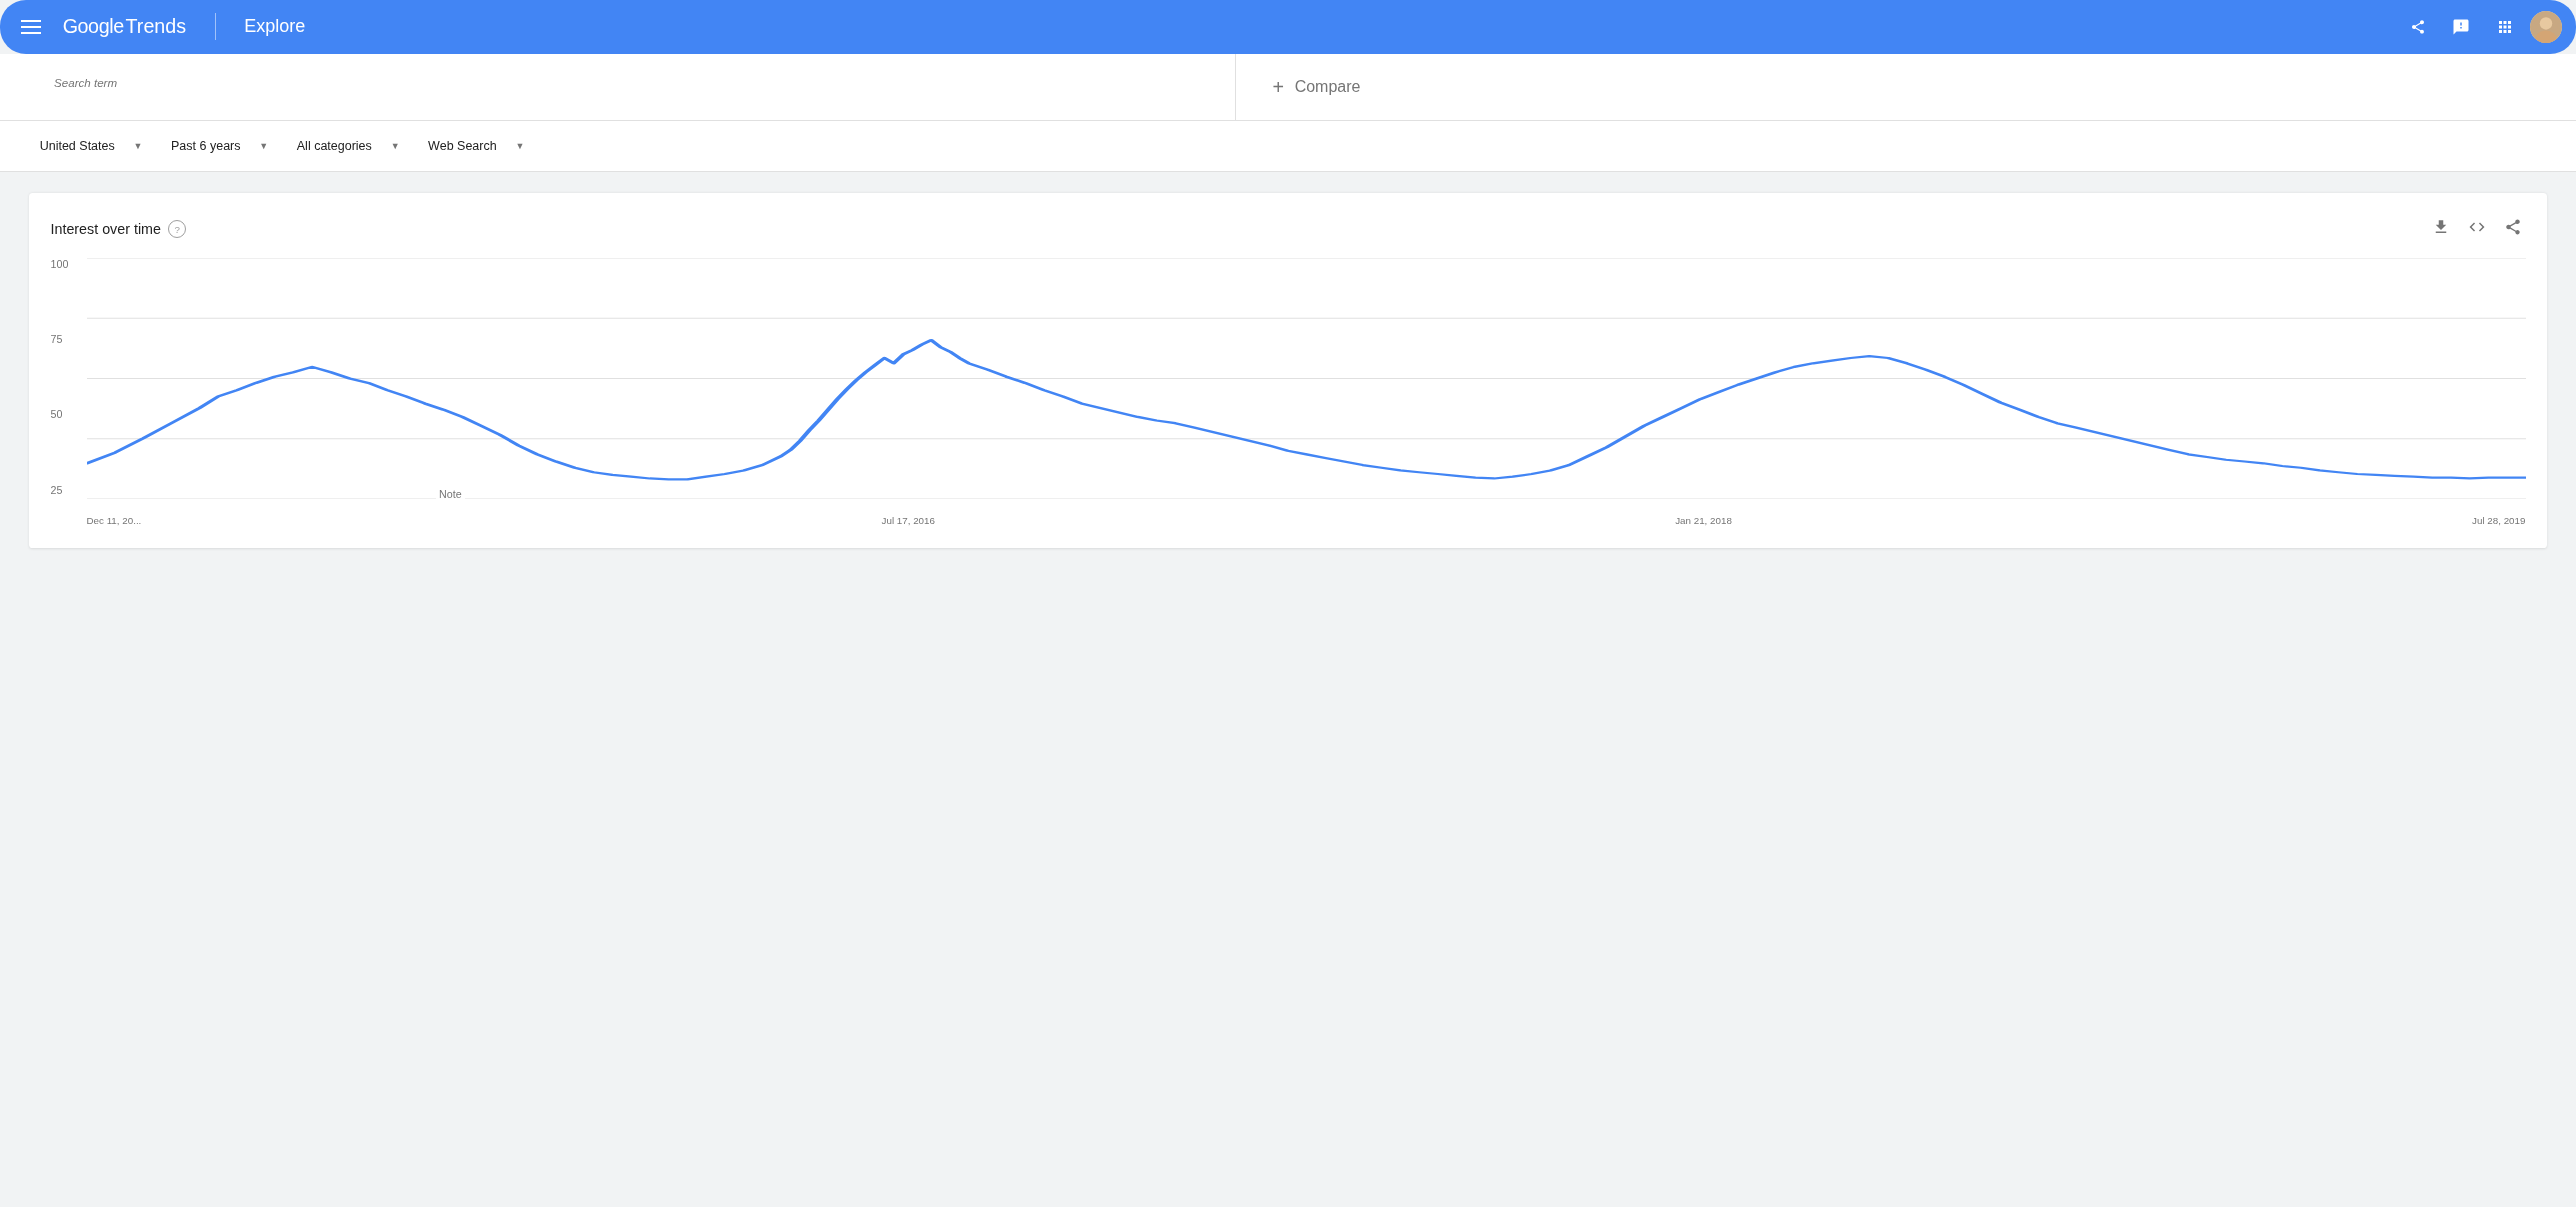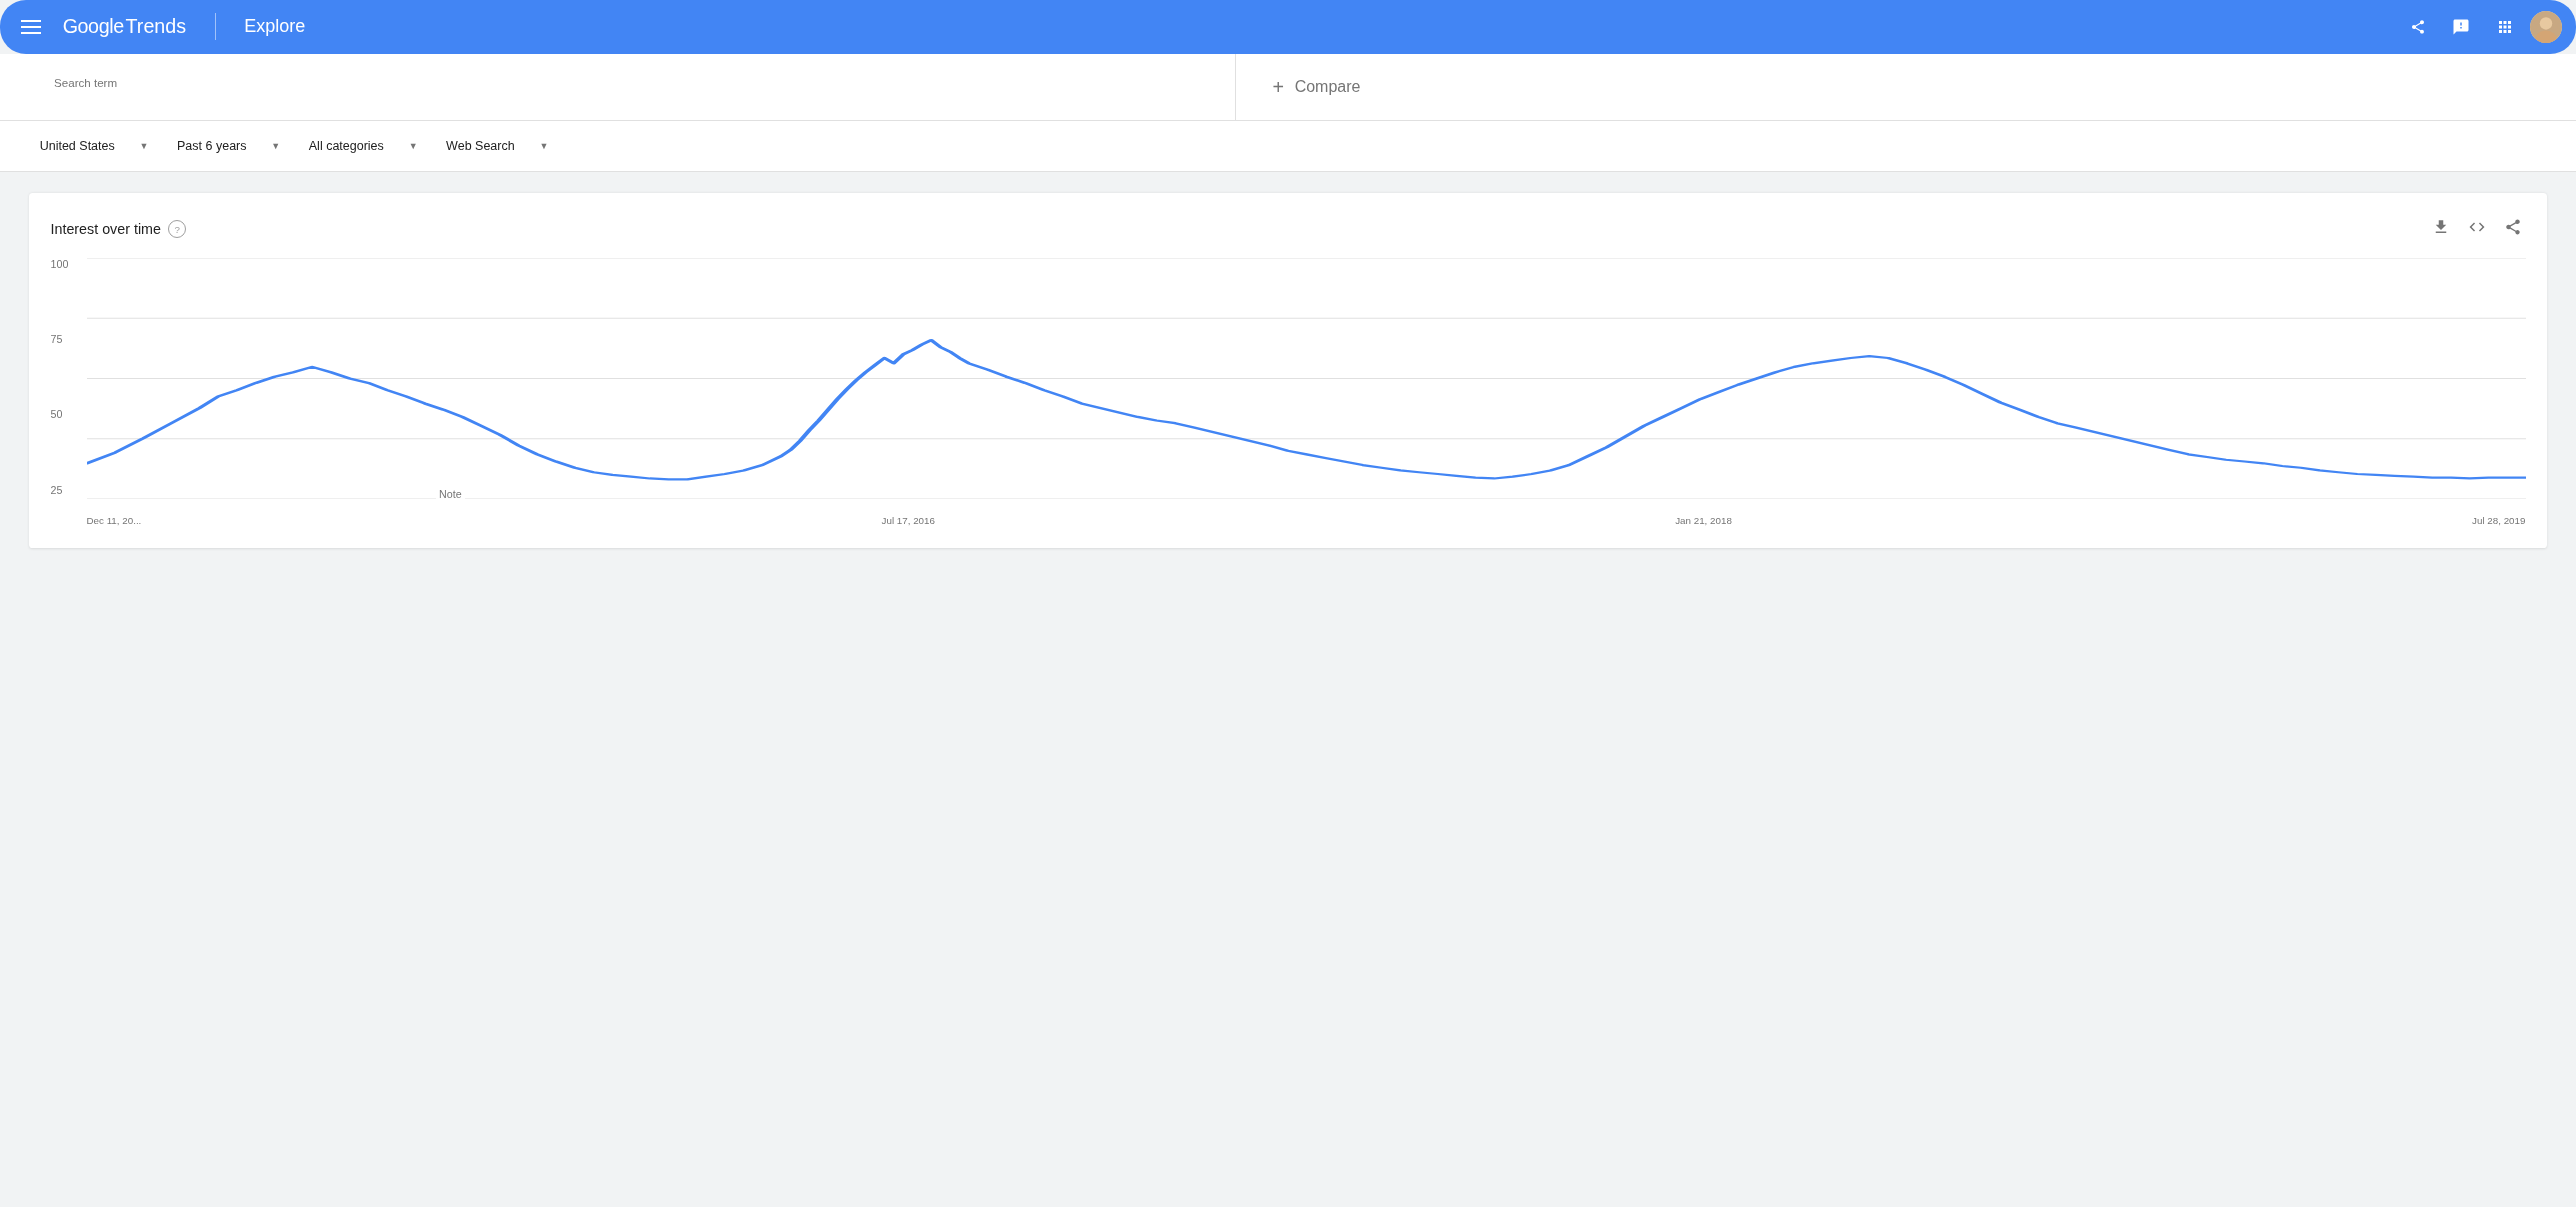--- a/index.html
+++ b/index.html
@@ -119,20 +119,21 @@
     }
     .search-term-text {
       font-size: 19.7px;
       font-weight: 400;
       color: #212121;
     }
     .search-term-sub {
       font-size: 11.6px;
       color: #757575;
       margin-left: 25px;
+      font-style: italic;
     }
     .compare-box {
       flex: 1;
       display: flex;
       align-items: center;
       padding: 21.5px 36px;
       gap: 10.7px;
       cursor: pointer;
       color: #757575;
     }
@@ -150,21 +151,21 @@
       background: white;
       display: flex;
       align-items: center;
       padding: 10.7px 29px;
       gap: 7.2px;
       border-bottom: 0.9px solid #e0e0e0;
     }
     .filter-select {
       display: flex;
       align-items: center;
-      gap: 23px;
+      gap: 17px;
       padding: 7.2px 10.7px;
       border-radius: 3.6px;
       cursor: pointer;
       font-size: 12.5px;
       color: #212121;
       position: relative;
     }
     .filter-arrow {
       font-size: 9px;
       color: #757575;

